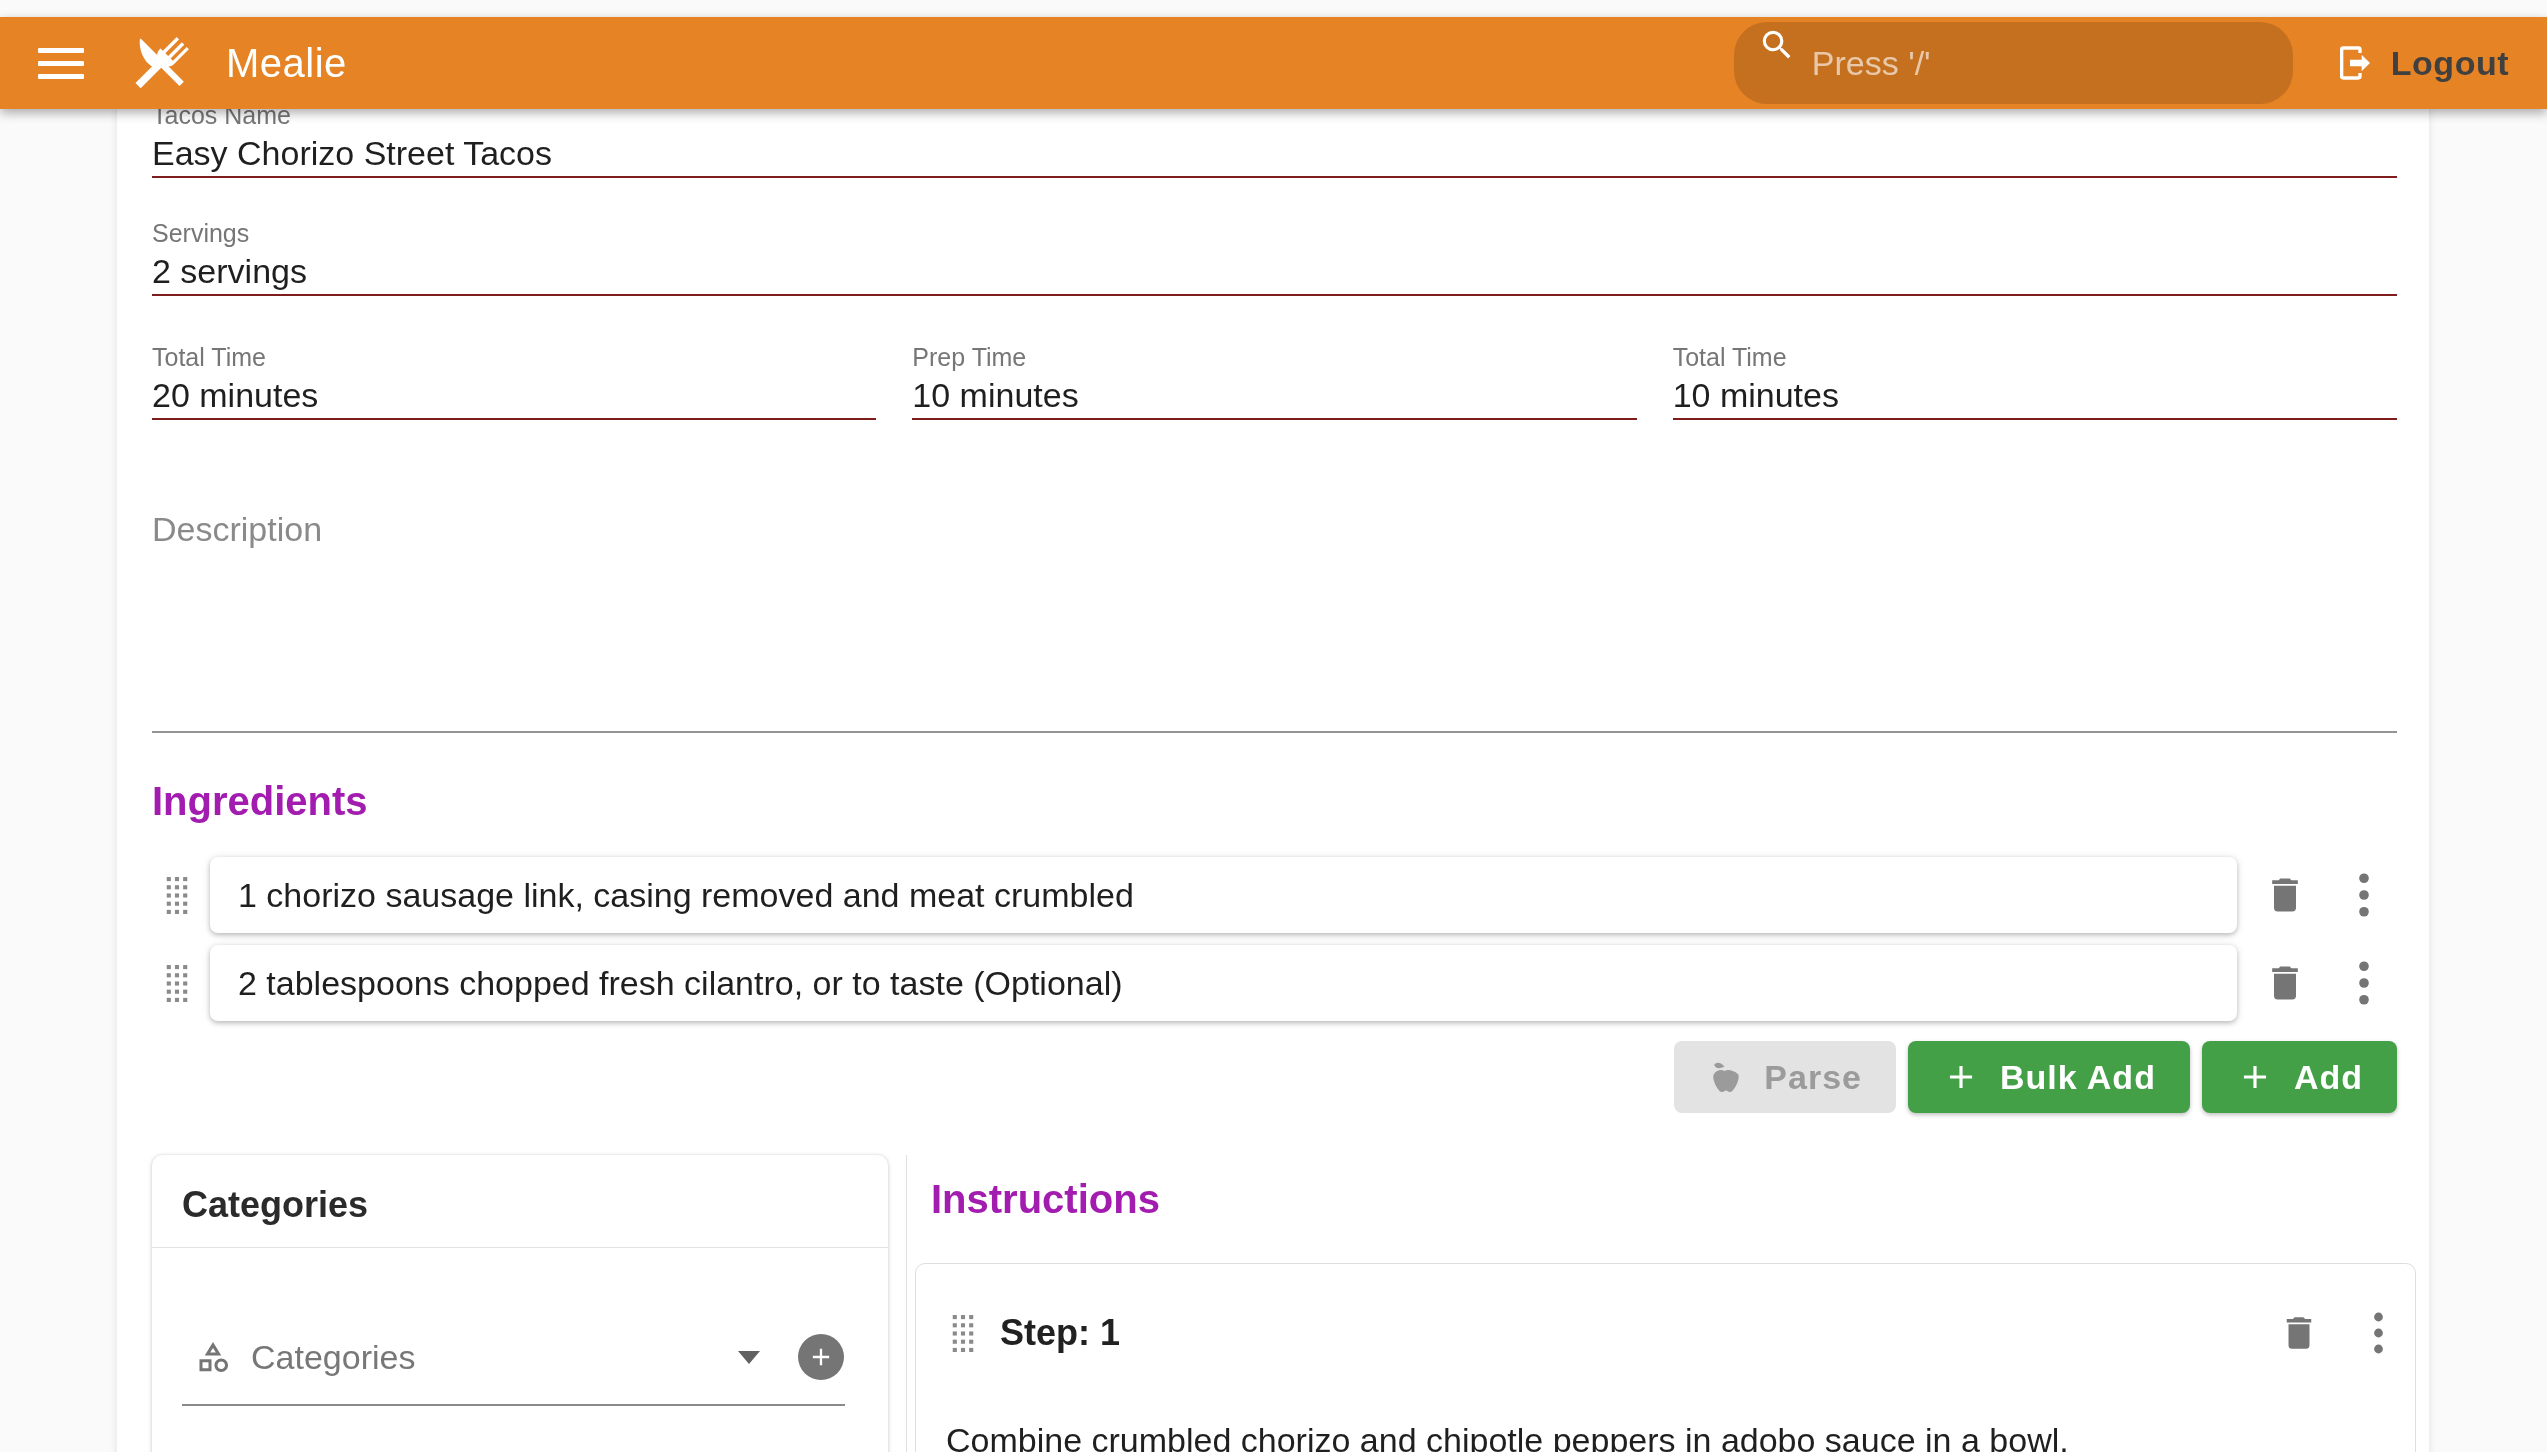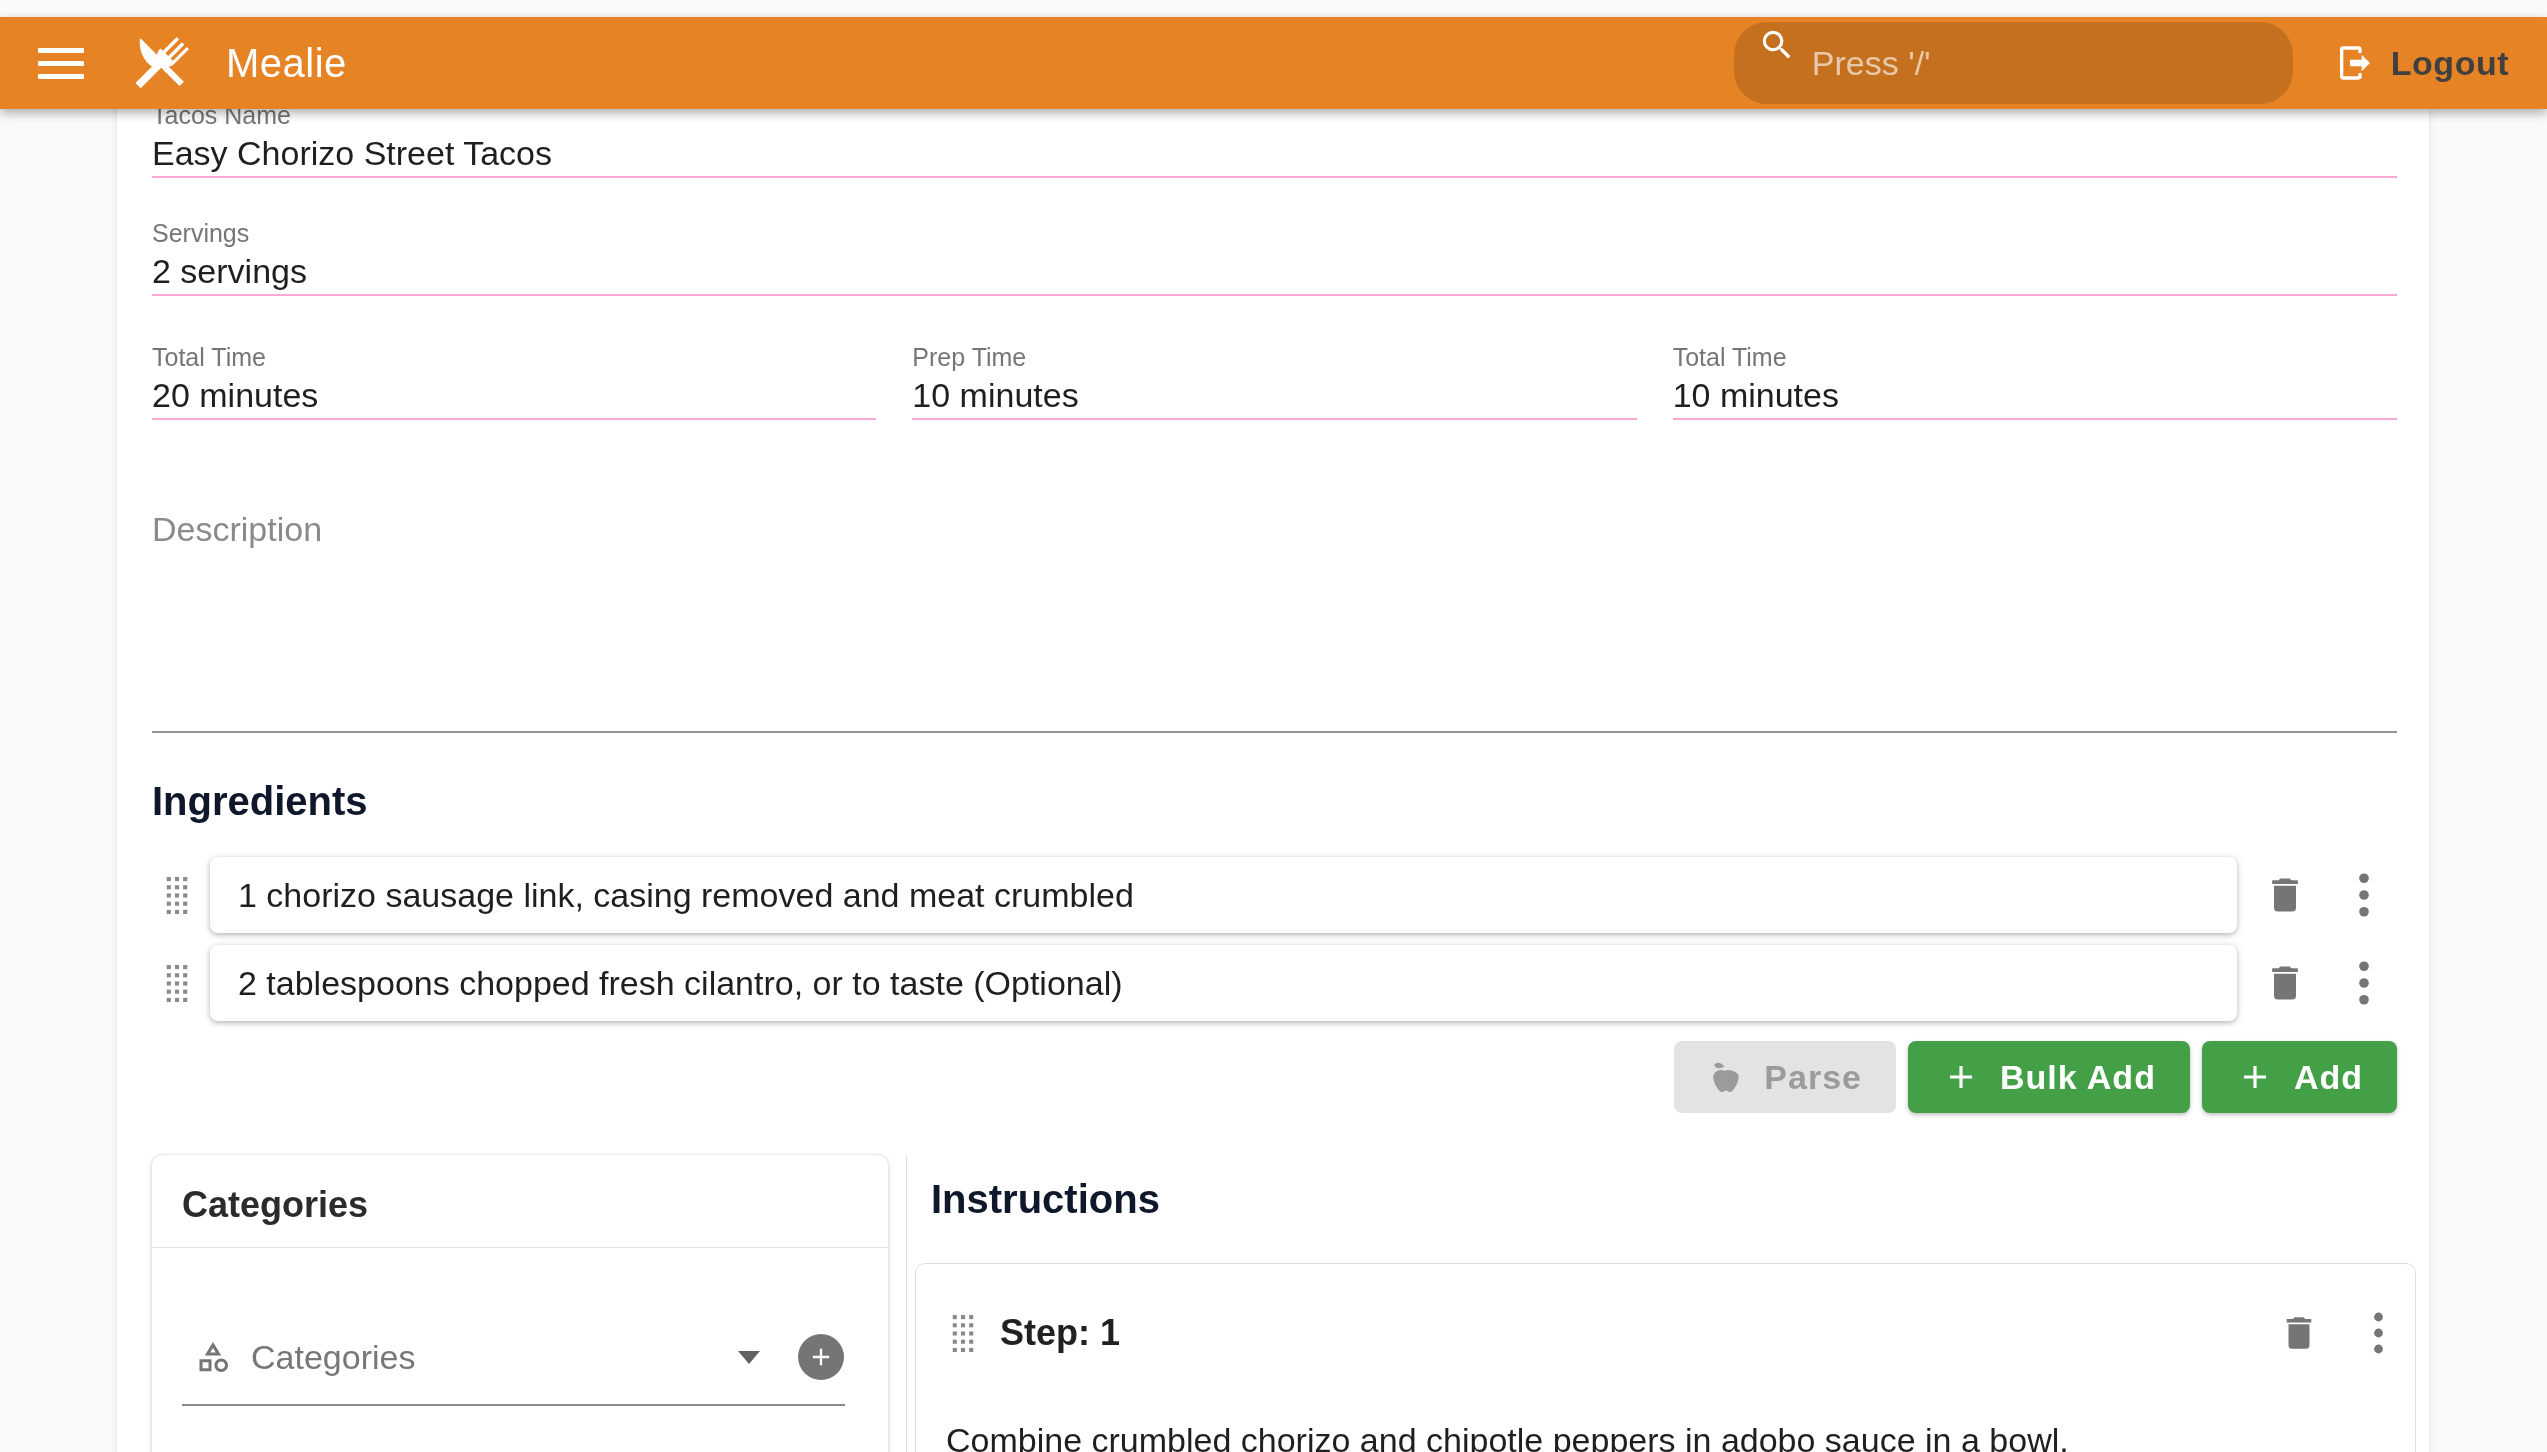--- a/index.html
+++ b/index.html
@@ -44,31 +44,31 @@
   
   .page-card {
     position: absolute; left: 117px; right: 118px; top: 92px; height: 1393px;
     background: #fff;
     box-shadow: 0 0 8px rgba(0,0,0,0.10);
   }
   .content { padding: 6px 32px 0 35px; }
 
   
   .tf .tf-label { font-size: 25px; color: #767676; line-height: 30px; }
-  .tf .tf-value { font-size: 34px; color: #1f1f1f; line-height: 46px; border-bottom: 2px solid #f9a8d4; }
+  .tf .tf-value { font-size: 34px; color: #1f1f1f; line-height: 46px; border-bottom: 2px solid #7f1d1d; }
   .tf-recipe { margin-top: 2px; }
   .tf-servings { margin-top: 40px; }
   .times-row { display: flex; gap: 36px; margin-top: 46px; }
   .times-row .tf { flex: 1; }
 
   .description-block { margin-top: 86px; }
   .description-label { font-size: 34px; color: #8a8a8a; line-height: 46px; }
   .description-space { height: 181px; border-bottom: 2px solid #949494; }
 
-  .section-heading { font-size: 40px; font-weight: bold; color: #0f172a; line-height: 48px; }
+  .section-heading { font-size: 40px; font-weight: bold; color: #a21caf; line-height: 48px; }
   .ingredients-heading { margin-top: 44px; }
 
   .ing-row { display: flex; align-items: center; }
   .ing-row-1 { margin-top: 32px; }
   .ing-row-2 { margin-top: 12px; }
   .drag-handle { flex: none; margin-left: 12px; width: 26px; cursor: grab; }
   .ing-card {
     flex: 1; margin-left: 20px; height: 76px;
     background: #fff; border-radius: 8px;
     box-shadow: 0 2px 5px rgba(0,0,0,0.22), 0 1px 10px rgba(0,0,0,0.10);

